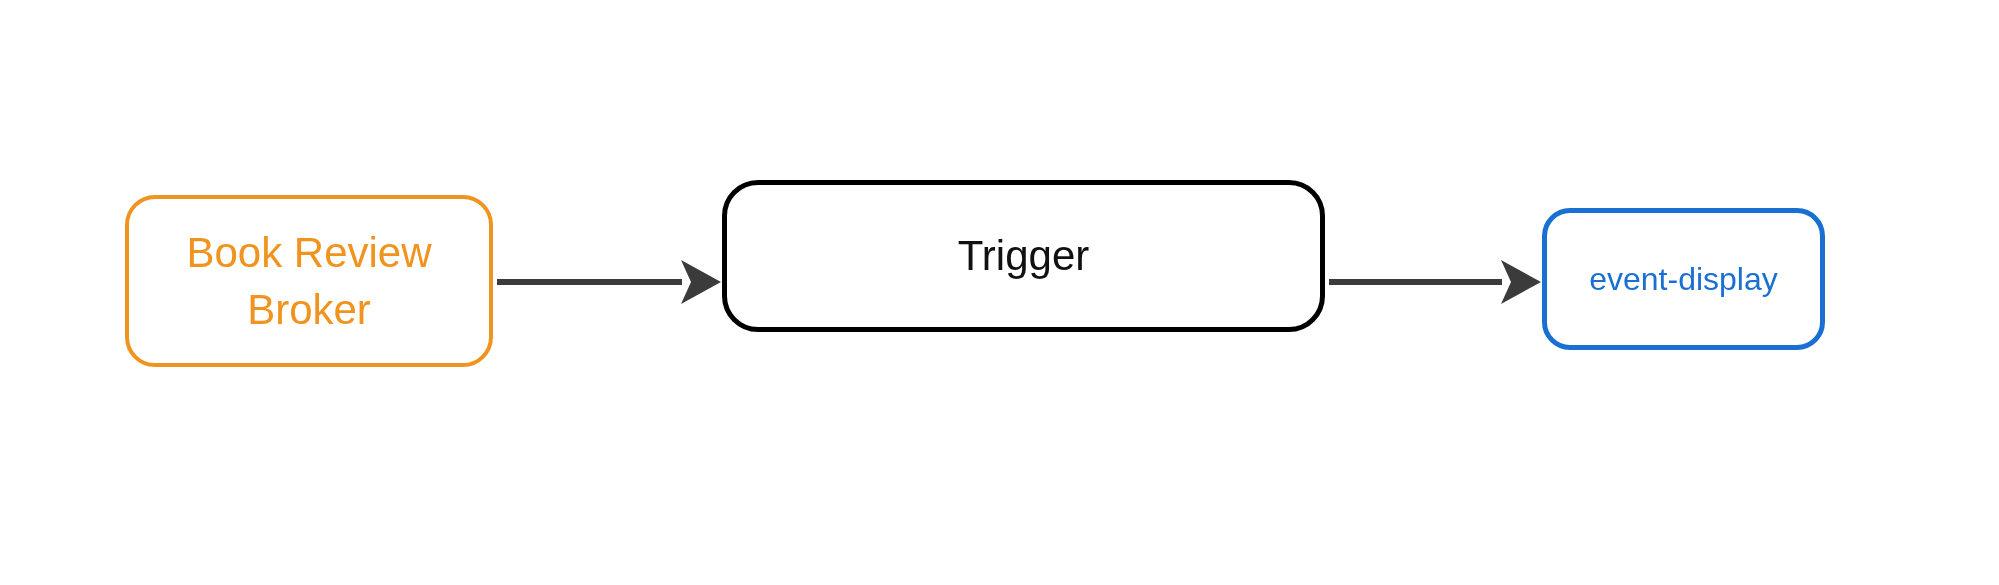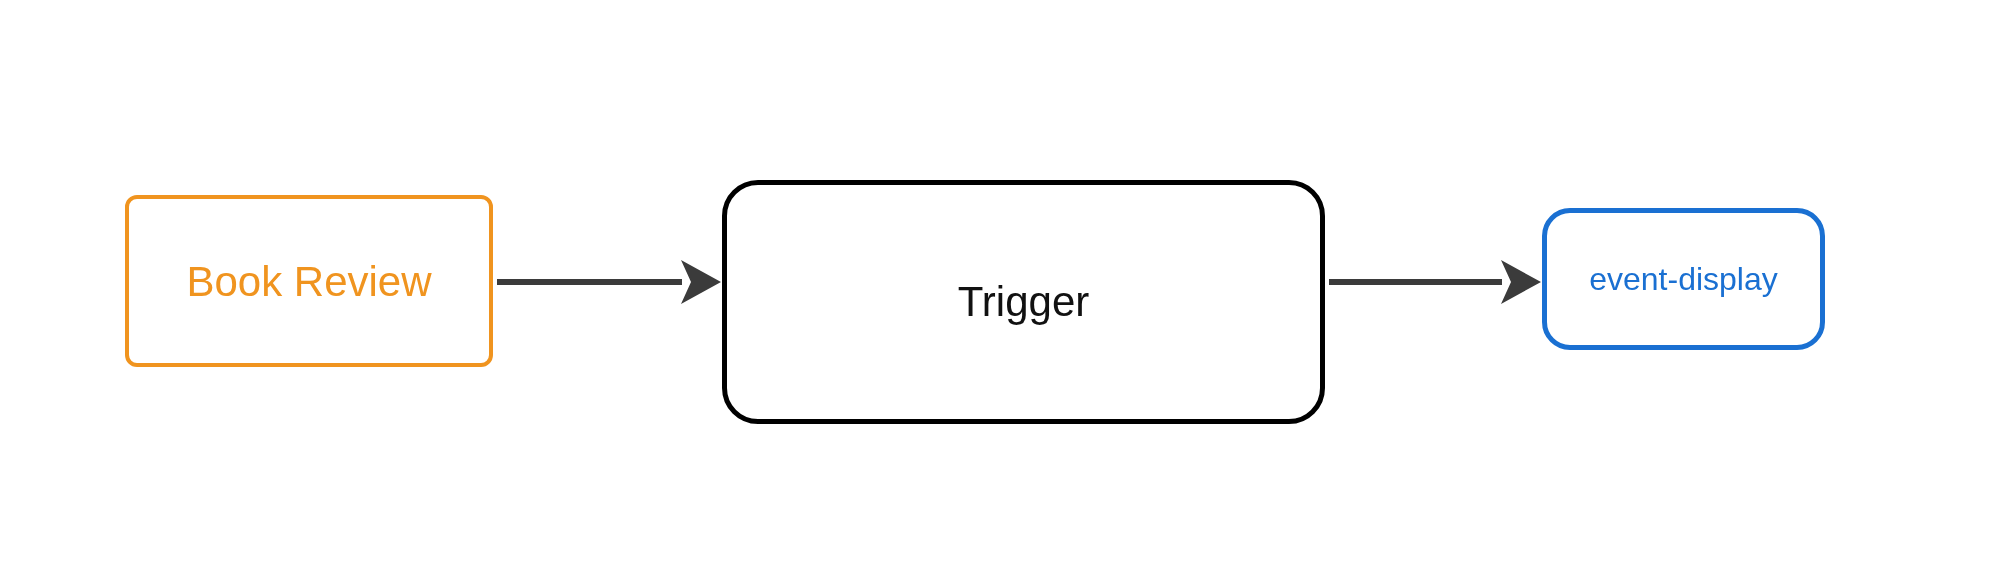--- a/index.html
+++ b/index.html
@@ -36,29 +36,29 @@
     align-items: center;
     text-align: center;
     border-style: solid;
   }
   .node-broker {
     left: 125px;
     top: 195px;
     width: 368px;
     height: 172px;
     border-width: 4px;
-    border-radius: 12px;
+    border-radius: 30px;
     font-size: 42px;
     line-height: 57px;
   }
   .node-trigger {
     left: 722px;
     top: 180px;
     width: 603px;
-    height: 244px;
+    height: 152px;
     border-width: 5px;
     border-radius: 36px;
     font-size: 42px;
     line-height: 58px;
   }
   .node-event-display {
     left: 1542px;
     top: 208px;
     width: 283px;
     height: 142px;
@@ -82,20 +82,21 @@
       <marker id="arrowhead" markerUnits="userSpaceOnUse" markerWidth="40" markerHeight="44" refX="1" refY="22" orient="auto">
         <path d="M0,0 L40,22 L0,44 L10,22 Z" style="fill: rgb(59, 59, 59);"></path>
       </marker>
     </defs>
     <line class="edge" x1="497" y1="282" x2="682" y2="282" marker-end="url(#arrowhead)" style="stroke: rgb(59, 59, 59);"></line>
     <line class="edge" x1="1329" y1="282" x2="1502" y2="282" marker-end="url(#arrowhead)" style="stroke: rgb(59, 59, 59);"></line>
   </svg>
 
   <div class="node node-broker" style="border-color: rgb(240, 148, 31); color: rgb(240, 148, 31);">
     <div class="node-label-line">Book Review</div>
+    <div class="node-label-line">Broker</div>
   </div>
 
   <div class="node node-trigger" style="border-color: rgb(0, 0, 0); color: rgb(17, 17, 17);">
     <div class="node-label-line">Trigger</div>
   </div>
 
   <div class="node node-event-display" style="border-color: rgb(26, 112, 210); color: rgb(26, 112, 210);">
     <div class="node-label-line">event-display</div>
   </div>
 

